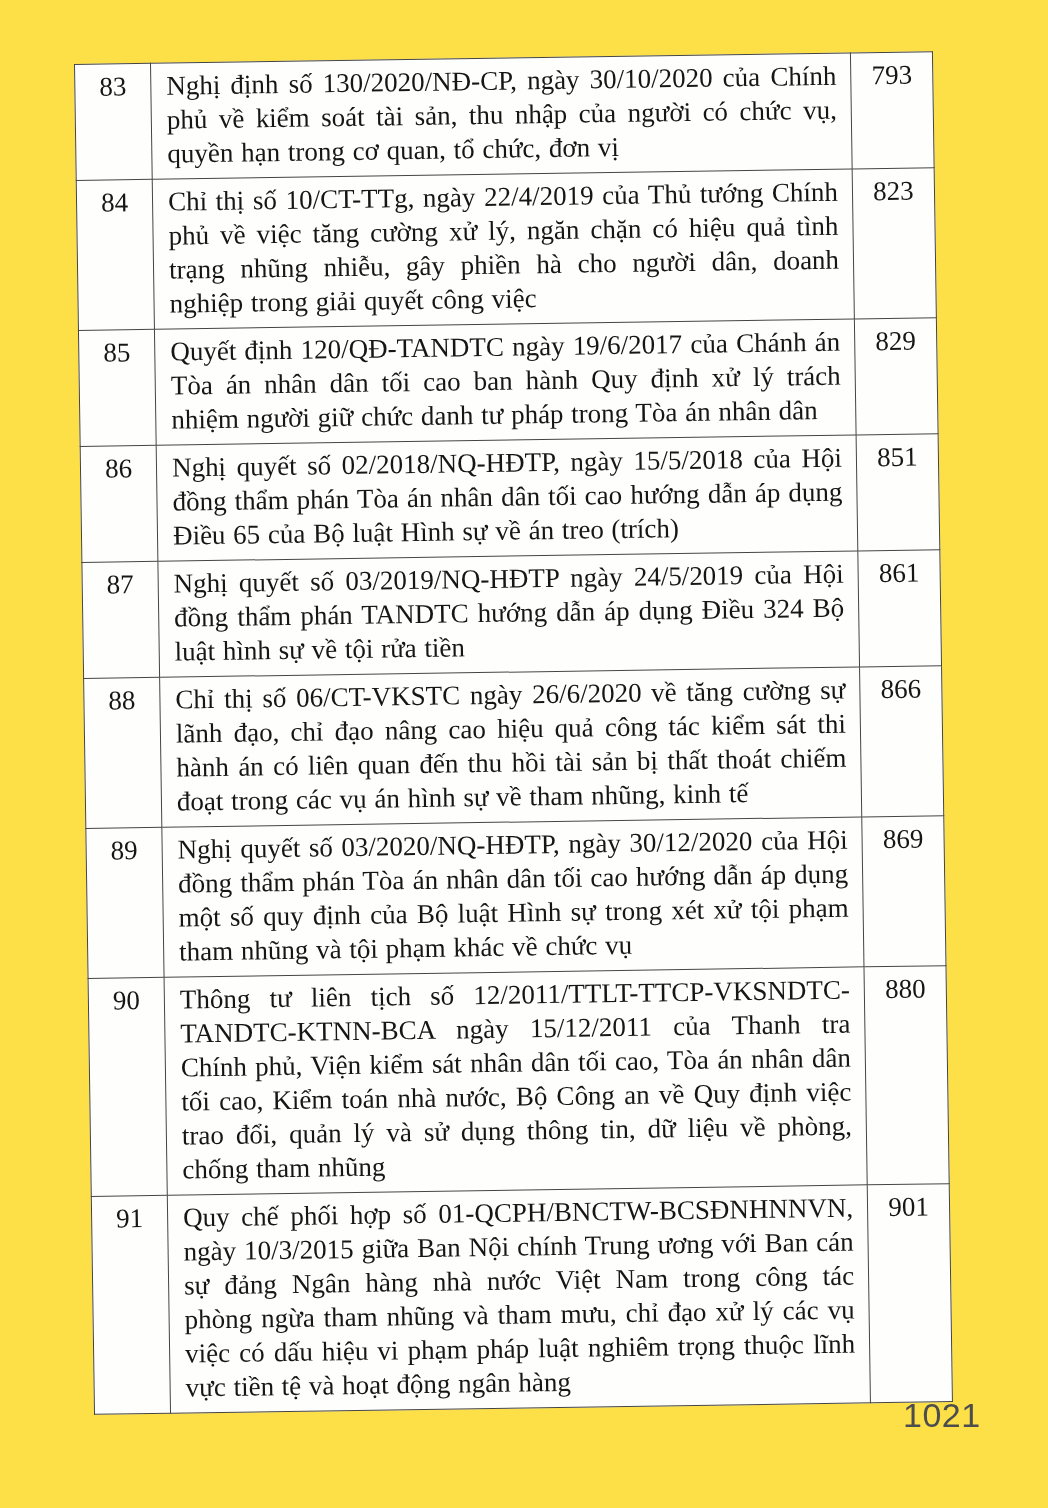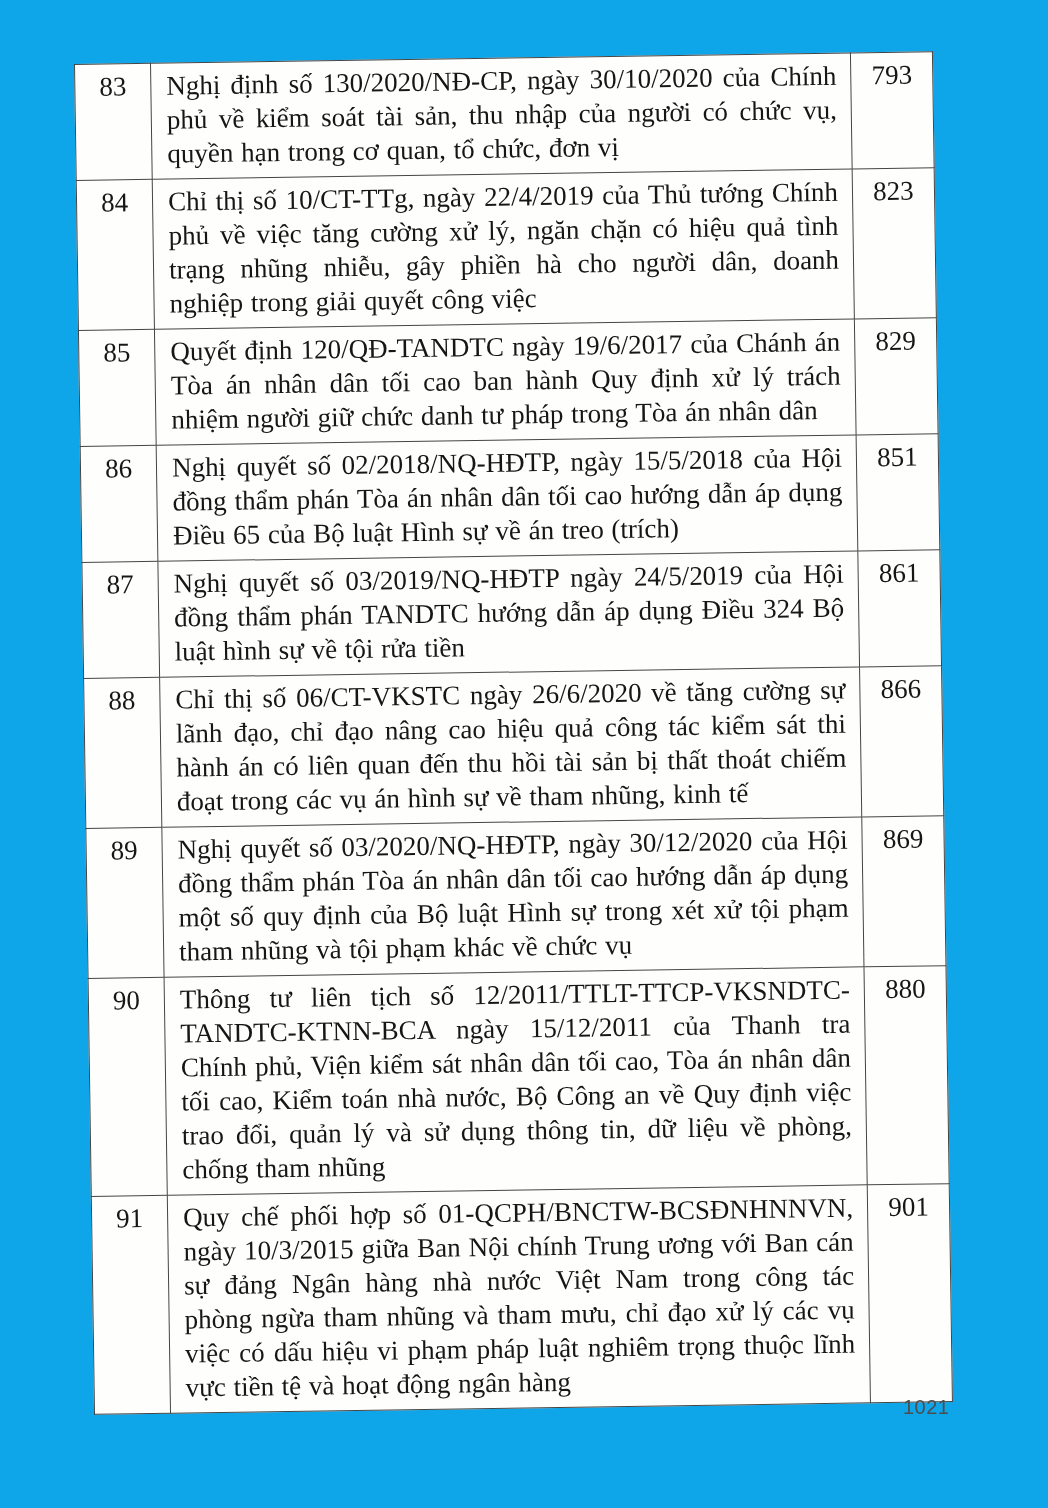--- a/index.html
+++ b/index.html
@@ -4,21 +4,21 @@
 <style>
   html, body {
     margin: 0;
     padding: 0;
     background: #ffffff;
   }
   .page {
     position: relative;
     width: 1048px;
     height: 1508px;
-    background: #0ea5e9;
+    background: #fde047;
     overflow: hidden;
     font-family: "Liberation Serif", "DejaVu Serif", serif;
     color: #161616;
   }
   table.toc-table {
     position: absolute;
     left: 74px;
     top: 64px;
     width: 858px;
     border-collapse: collapse;
@@ -46,21 +46,21 @@
   td.cell-page {
     text-align: center;
     padding-top: 5px;
   }
   .footer-page {
     position: absolute;
     left: 903px;
     top: 1396px;
     width: 60px;
     font-family: "Liberation Sans", "DejaVu Sans", sans-serif;
-    font-size: 20px;
+    font-size: 34px;
     color: #4d4d4d;
     letter-spacing: 0.5px;
   }
 </style>
 </head>
 <body>
 
 <div class="page">
 
   <table class="toc-table">

